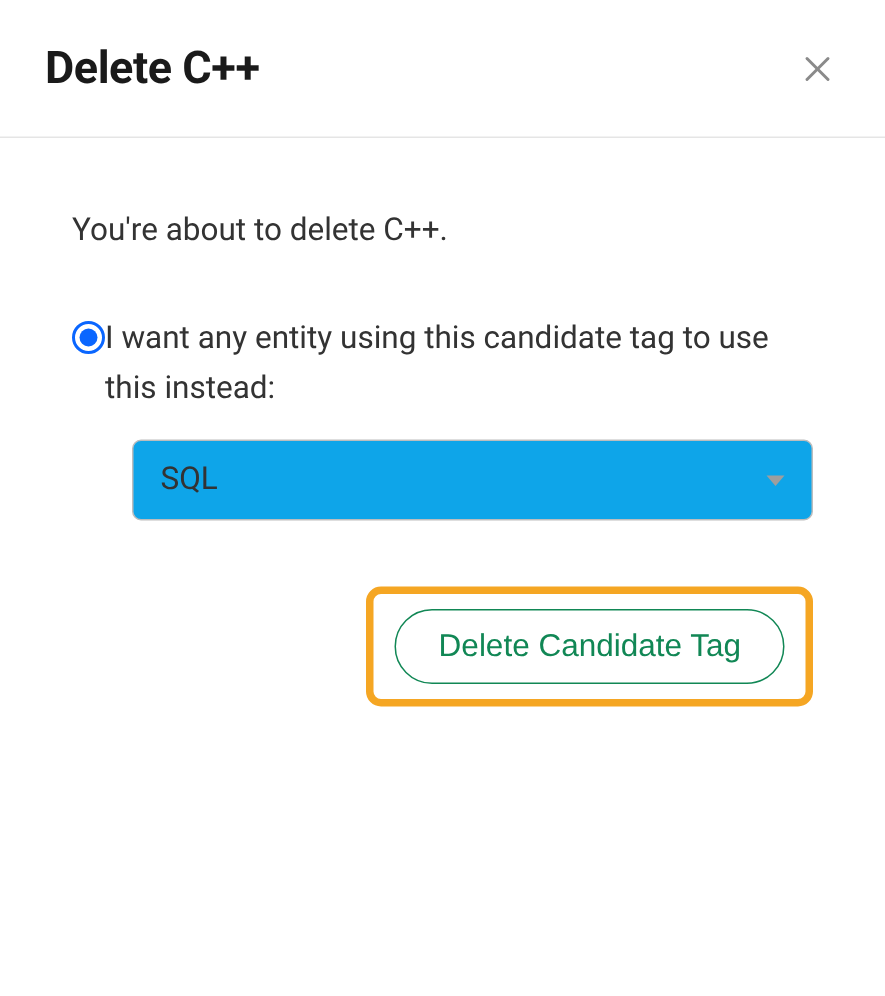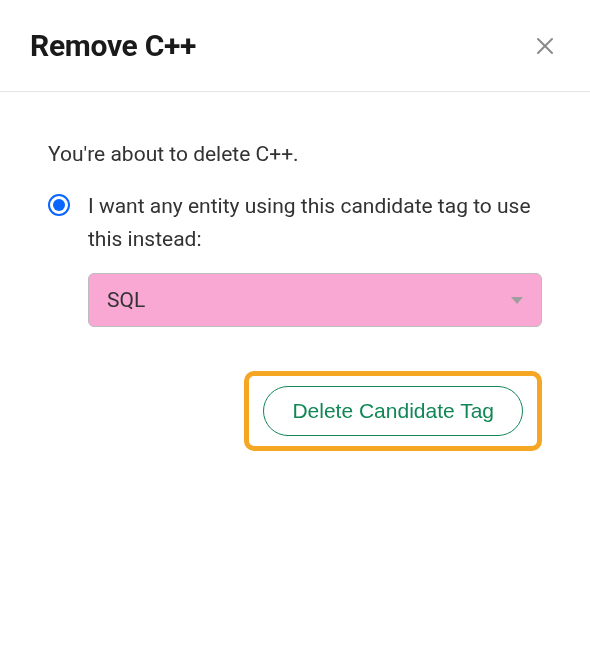--- a/index.html
+++ b/index.html
@@ -31,26 +31,25 @@
     color: #8a8a8a;
     padding: 4px;
   }
   .close svg { display: block; }
   .body {
     padding: 50px 48px 30px 48px;
   }
   .intro {
     font-size: 21px;
     color: #333;
-    margin-bottom: 24px;
+    margin-bottom: 44px;
   }
   .option {
     display: flex;
     align-items: flex-start;
-    gap: 18px;
     margin-bottom: 18px;
   }
   .radio {
     flex: 0 0 auto;
     width: 22px;
     height: 22px;
     border-radius: 50%;
     border: 2px solid #b3b3b3;
     margin-top: 4px;
     position: relative;
@@ -76,21 +75,21 @@
   .option-label.muted { color: #6f6f6f; }
   .select-wrap {
     margin-left: 40px;
     margin-top: 8px;
     margin-bottom: 44px;
   }
   .select {
     width: 100%;
     border: 1px solid #bdbdbd;
     border-radius: 6px;
-    background: #f9a8d4;
+    background: #0ea5e9;
     padding: 14px 18px;
     font-size: 21px;
     color: #333;
     display: flex;
     align-items: center;
     justify-content: space-between;
     cursor: pointer;
   }
   .caret {
     width: 0; height: 0;
@@ -119,21 +118,21 @@
     padding: 12px 28px;
     border-radius: 999px;
     cursor: pointer;
   }
 </style>
 </head>
 <body>
 
 <div class="dialog">
   <div class="header">
-    <h1 class="title">Remove C++</h1>
+    <h1 class="title">Delete C++</h1>
     <button class="close">
       <svg width="22" height="22" viewBox="0 0 22 22" fill="none" stroke="currentColor" stroke-width="2" stroke-linecap="round">
         <line x1="4" y1="4" x2="18" y2="18"></line>
         <line x1="18" y1="4" x2="4" y2="18"></line>
       </svg>
     </button>
   </div>
 
   <div class="body">
     <p class="intro">You're about to delete C++.</p>

